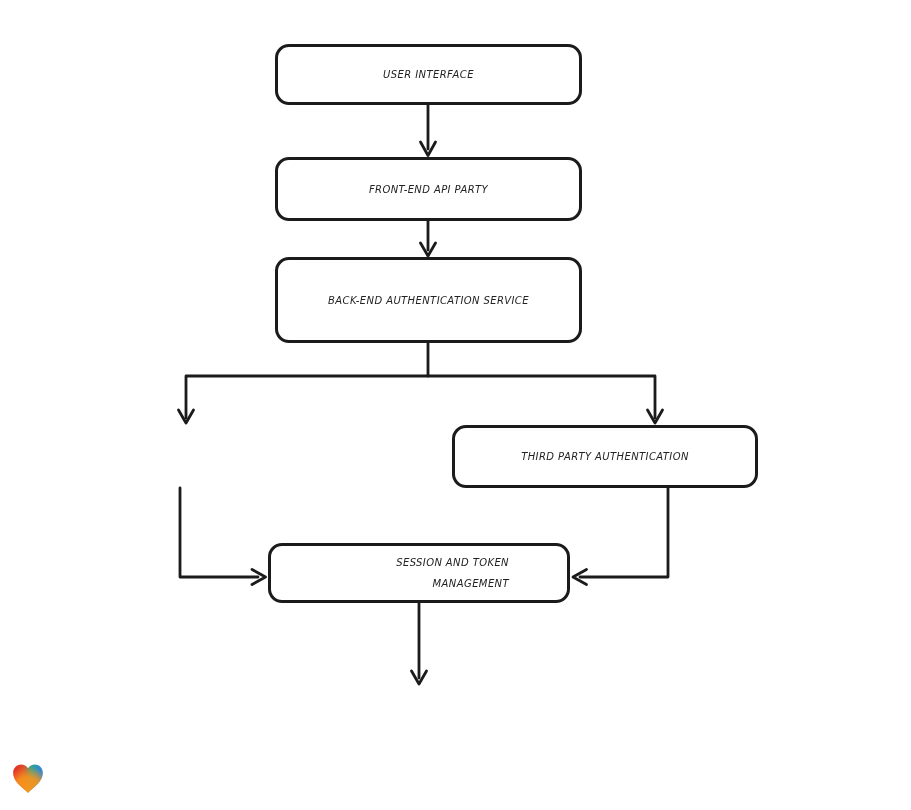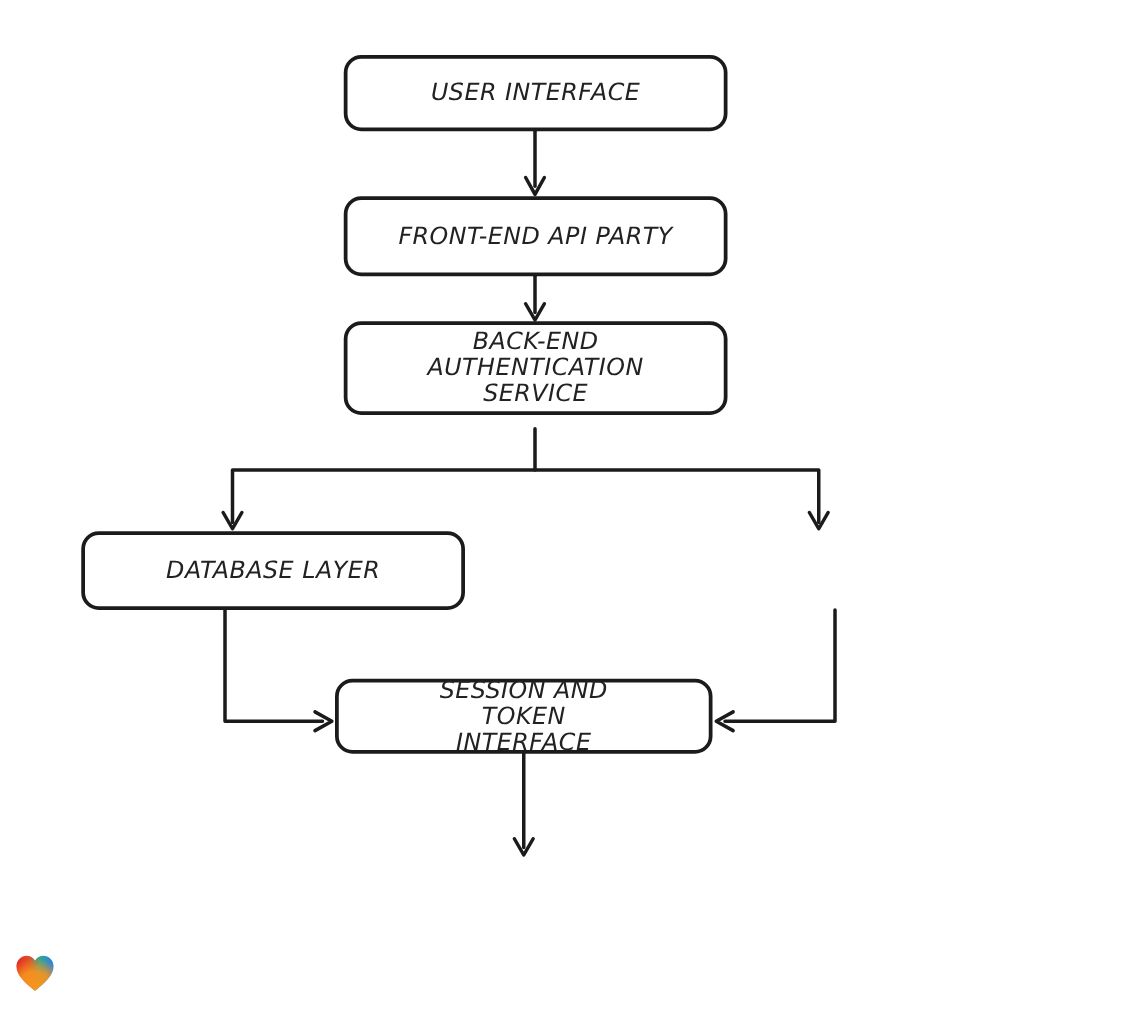--- a/index.html
+++ b/index.html
@@ -33,25 +33,26 @@
     box-sizing: border-box;
     background: #ffffff;
     border: 3px solid #1b1b1b;
     border-radius: 14px;
     display: flex;
     align-items: center;
     justify-content: center;
     text-align: center;
   }
   .node .label {
-    font-size: 19px;
+    font-size: 10px;
     font-style: italic;
     letter-spacing: 0.4px;
     line-height: 21px;
     color: #222222;
+    text-align: right;
   }
   .node .label.w215 { max-width: 215px; }
   .node .label.w180 { max-width: 180px; }
   .brand-logo {
     position: absolute;
     left: 9px;
     top: 760px;
     width: 38px;
     height: 38px;
   }
@@ -93,31 +94,31 @@
   </svg>
 
   <div class="node" style="left:275px; top:44px; width:307px; height:61px">
     <span class="label">USER INTERFACE</span>
   </div>
 
   <div class="node" style="left:275px; top:157px; width:307px; height:64px">
     <span class="label">FRONT-END API PARTY</span>
   </div>
 
-  <div class="node" style="left:275px; top:257px; width:307px; height:75px">
+  <div class="node" style="left:275px; top:257px; width:307px; height:86px">
     <span class="label w215">BACK-END AUTHENTICATION SERVICE</span>
   </div>
 
-  <div class="node" style="left:65px; top:425px; width:307px; height:63px">
-    <span class="label">DATABASE LAYER</span>
+
+  <div class="node" style="left:452px; top:425px; width:306px; height:63px">
+    <span class="label">THIRD PARTY AUTHENTICATION</span>
   </div>
 
-
   <div class="node" style="left:268px; top:543px; width:302px; height:60px">
-    <span class="label w180">SESSION AND TOKEN INTERFACE</span>
+    <span class="label w180">SESSION AND TOKEN MANAGEMENT</span>
   </div>
 
 
   <svg class="brand-logo" viewBox="0 0 32 32">
     <defs>
       <linearGradient id="heartBase" x1="0" y1="0" x2="1" y2="0">
         <stop offset="0" stop-color="#e42a26"></stop>
         <stop offset="0.35" stop-color="#e04f28"></stop>
         <stop offset="0.62" stop-color="#2fa98c"></stop>
         <stop offset="0.9" stop-color="#2f86d6"></stop>

